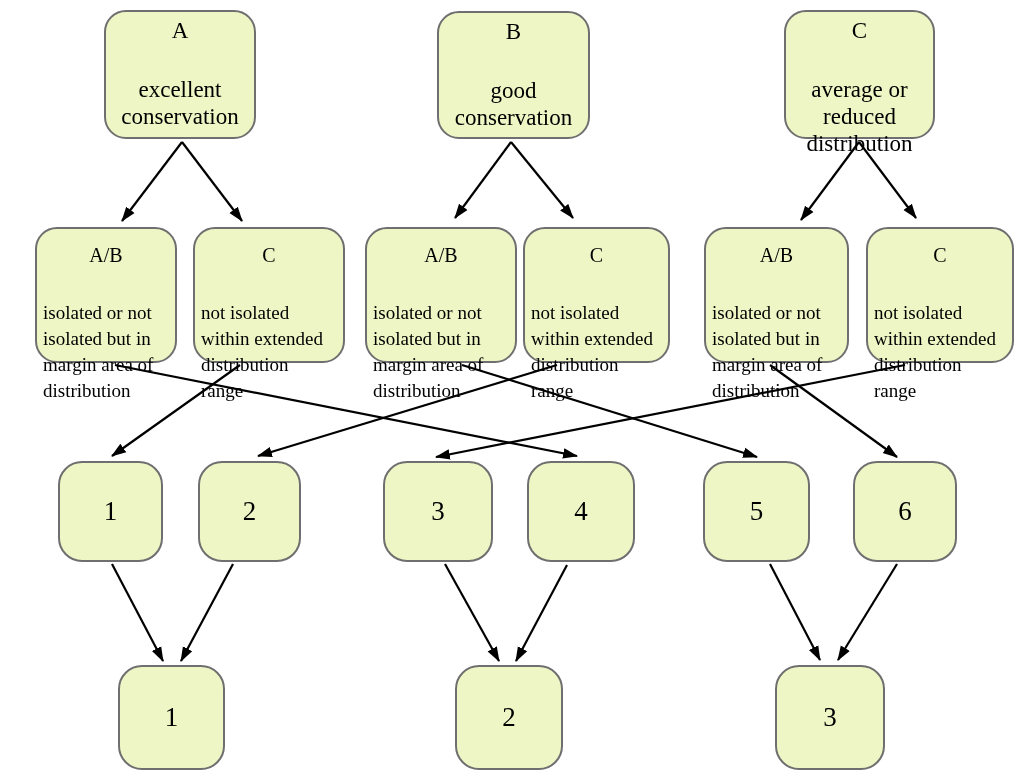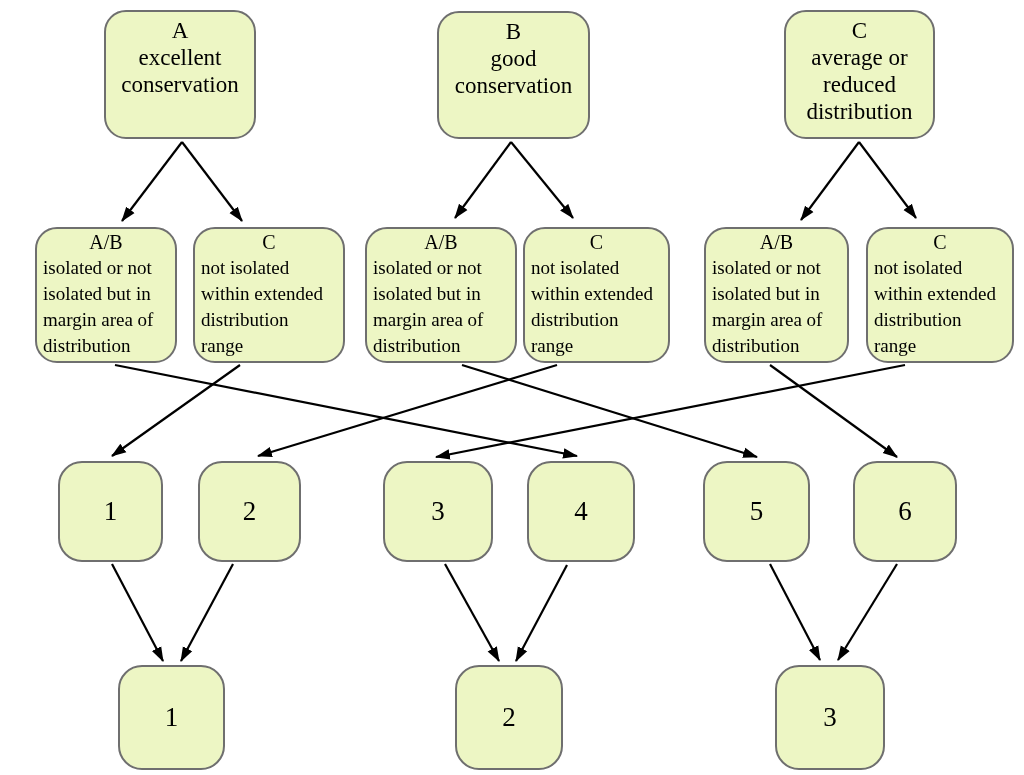--- a/index.html
+++ b/index.html
@@ -26,22 +26,23 @@
     line-height:27px;
     padding-top:5px;
     white-space:pre;
   }
   .node .body{
     display:block;
     text-align:center;
     font-size:23px;
     line-height:27px;
     white-space:pre;
+    margin-top:32px;
   }
-  .node.row2 .title{font-size:20px;line-height:26px;padding-top:0;text-align:center;}
+  .node.row2 .title{font-size:20px;line-height:26px;padding-top:13px;text-align:center;}
   .node.row2 .body{font-size:19px;line-height:26px;}
   .node.body-left .body{text-align:left;padding-left:6px;}
   .node.num{
     display:flex;
     align-items:center;
     justify-content:center;
     border-radius:24px;
   }
   .node.num .num-label{
     font-size:27px;

